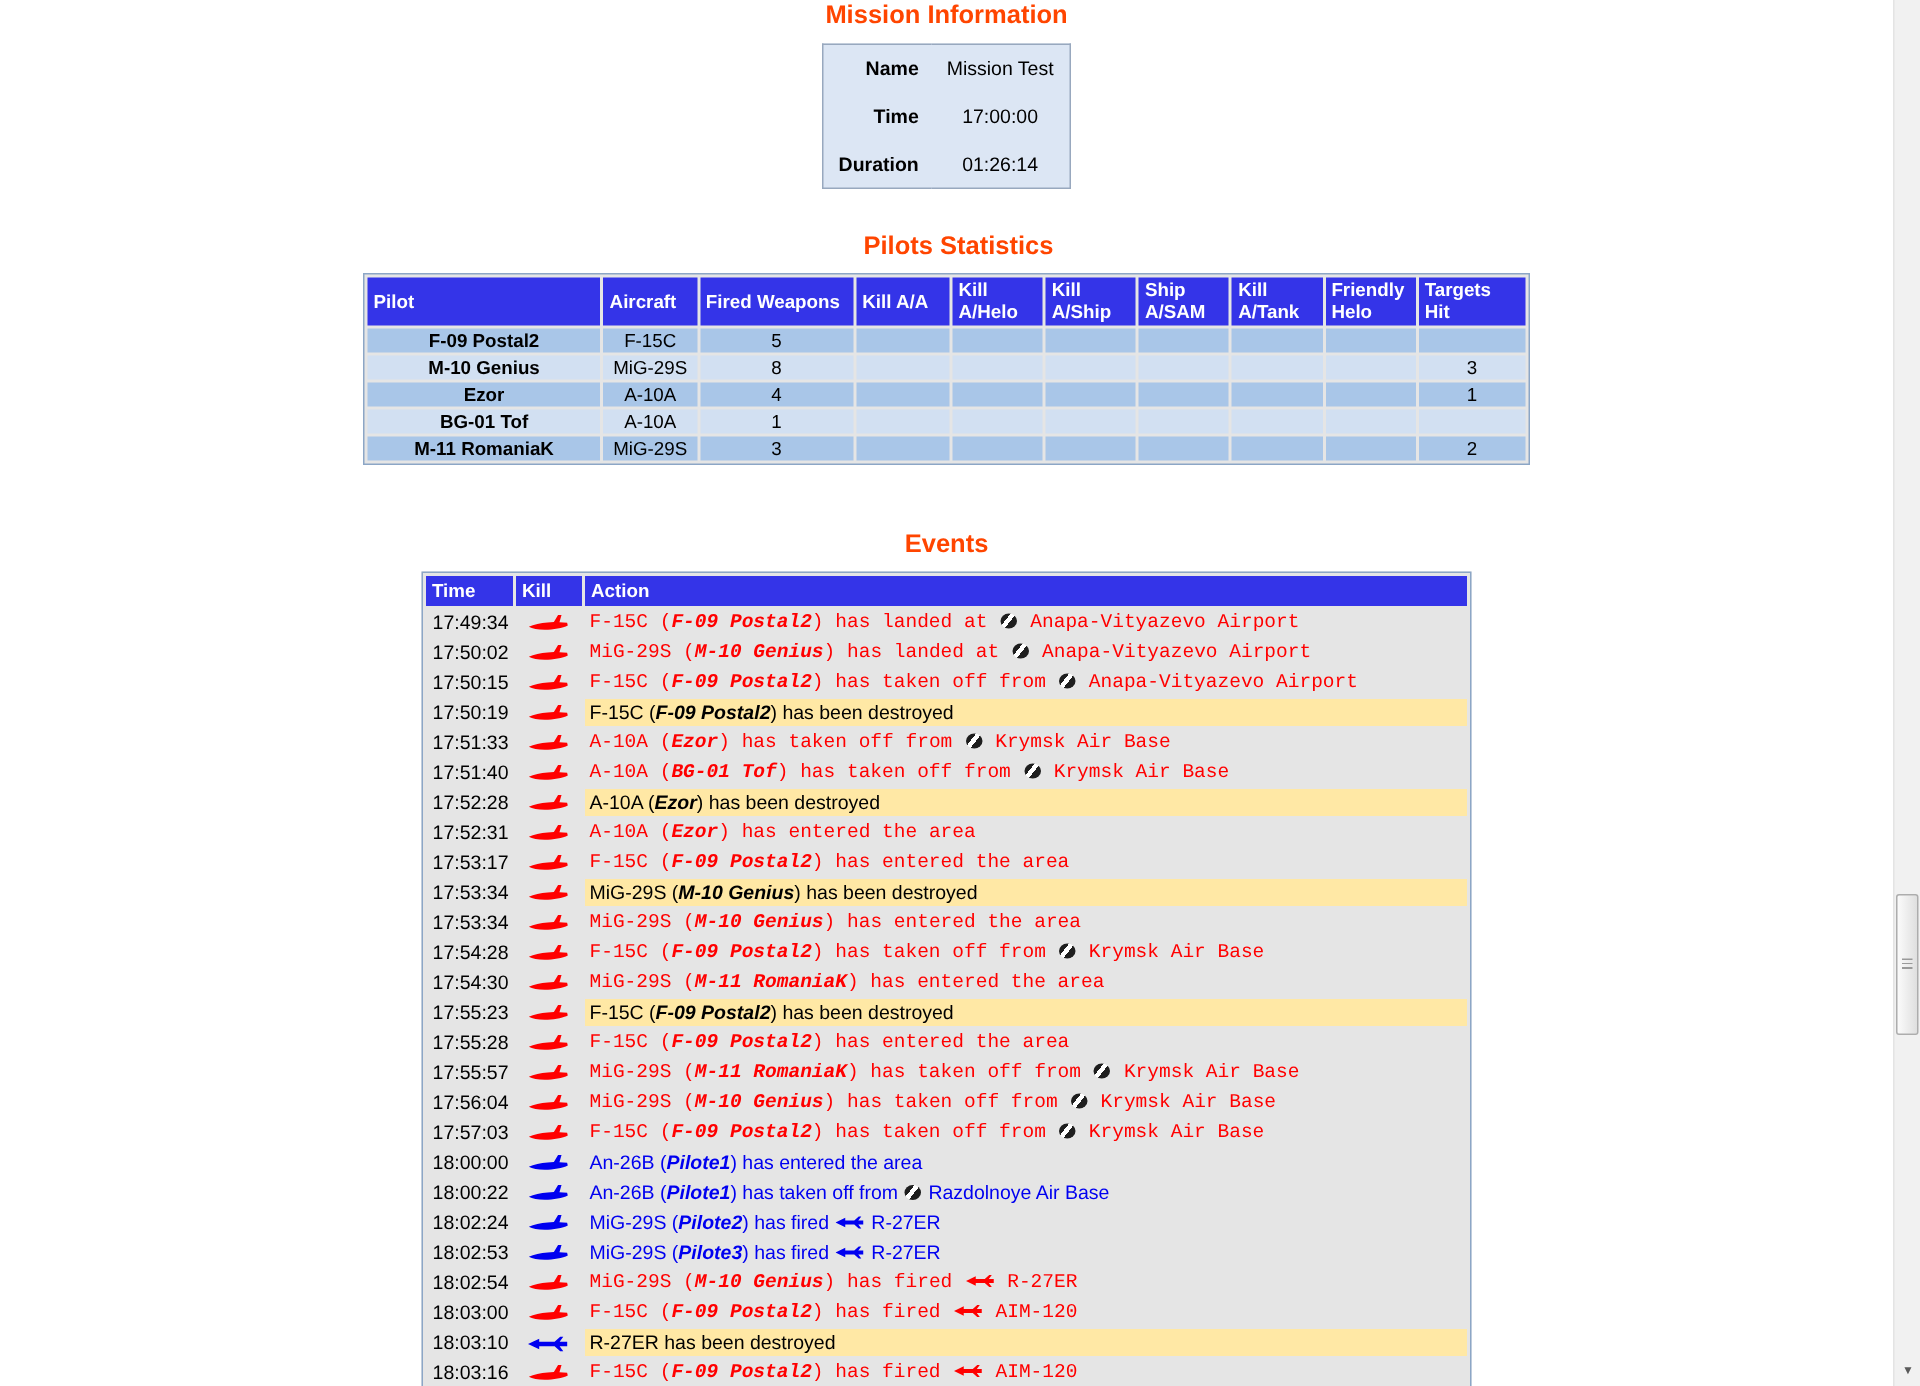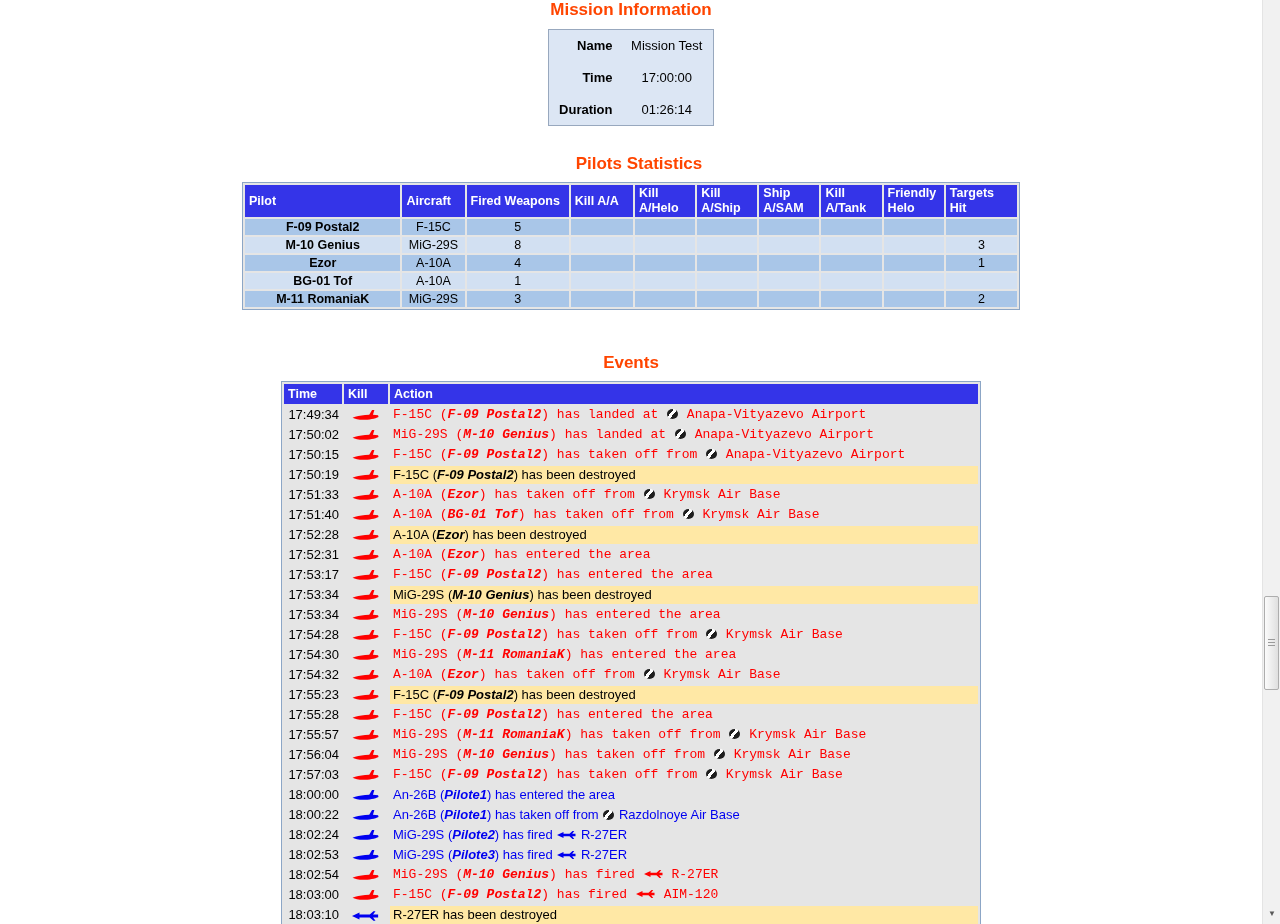--- a/index.html
+++ b/index.html
@@ -305,27 +305,20 @@
           <td class="ev-action red"><span>F-15C (</span><span class="pilot-name">F-09 Postal2</span><span>) has taken off from </span><span class="beacon"></span><span> Krymsk Air Base</span></td>
         </tr>
         <tr>
           <td class="ev-time">17:54:30</td>
           <td class="ev-type"><span class="type-ico side-red"><svg width="28" height="13" viewBox="0 0 30 14" fill="currentColor">
                 <path d="M0.5 9.5 C4 7.8 9 6.8 14 6.4 L18.5 6.1 L21.5 1 L24 1 L22.5 6.2 L28 6.7 L28.5 8.6 C25 10.4 18 11.7 12 11.7 C7 11.7 3 10.8 0.5 9.5 Z"></path>
               </svg></span></td>
           <td class="ev-action red"><span>MiG-29S (</span><span class="pilot-name">M-11 RomaniaK</span><span>) has entered the area</span></td>
         </tr>
         <tr>
-          <td class="ev-time">17:54:32</td>
-          <td class="ev-type"><span class="type-ico side-red"><svg width="28" height="13" viewBox="0 0 30 14" fill="currentColor">
-                <path d="M0.5 9.5 C4 7.8 9 6.8 14 6.4 L18.5 6.1 L21.5 1 L24 1 L22.5 6.2 L28 6.7 L28.5 8.6 C25 10.4 18 11.7 12 11.7 C7 11.7 3 10.8 0.5 9.5 Z"></path>
-              </svg></span></td>
-          <td class="ev-action red"><span>A-10A (</span><span class="pilot-name">Ezor</span><span>) has taken off from </span><span class="beacon"></span><span> Krymsk Air Base</span></td>
-        </tr>
-        <tr>
           <td class="ev-time">17:55:23</td>
           <td class="ev-type"><span class="type-ico side-red"><svg width="28" height="13" viewBox="0 0 30 14" fill="currentColor">
                 <path d="M0.5 9.5 C4 7.8 9 6.8 14 6.4 L18.5 6.1 L21.5 1 L24 1 L22.5 6.2 L28 6.7 L28.5 8.6 C25 10.4 18 11.7 12 11.7 C7 11.7 3 10.8 0.5 9.5 Z"></path>
               </svg></span></td>
           <td class="ev-action highlight"><span>F-15C (</span><span class="pilot-name">F-09 Postal2</span><span>) has been destroyed</span></td>
         </tr>
         <tr>
           <td class="ev-time">17:55:28</td>
           <td class="ev-type"><span class="type-ico side-red"><svg width="28" height="13" viewBox="0 0 30 14" fill="currentColor">
                 <path d="M0.5 9.5 C4 7.8 9 6.8 14 6.4 L18.5 6.1 L21.5 1 L24 1 L22.5 6.2 L28 6.7 L28.5 8.6 C25 10.4 18 11.7 12 11.7 C7 11.7 3 10.8 0.5 9.5 Z"></path>

